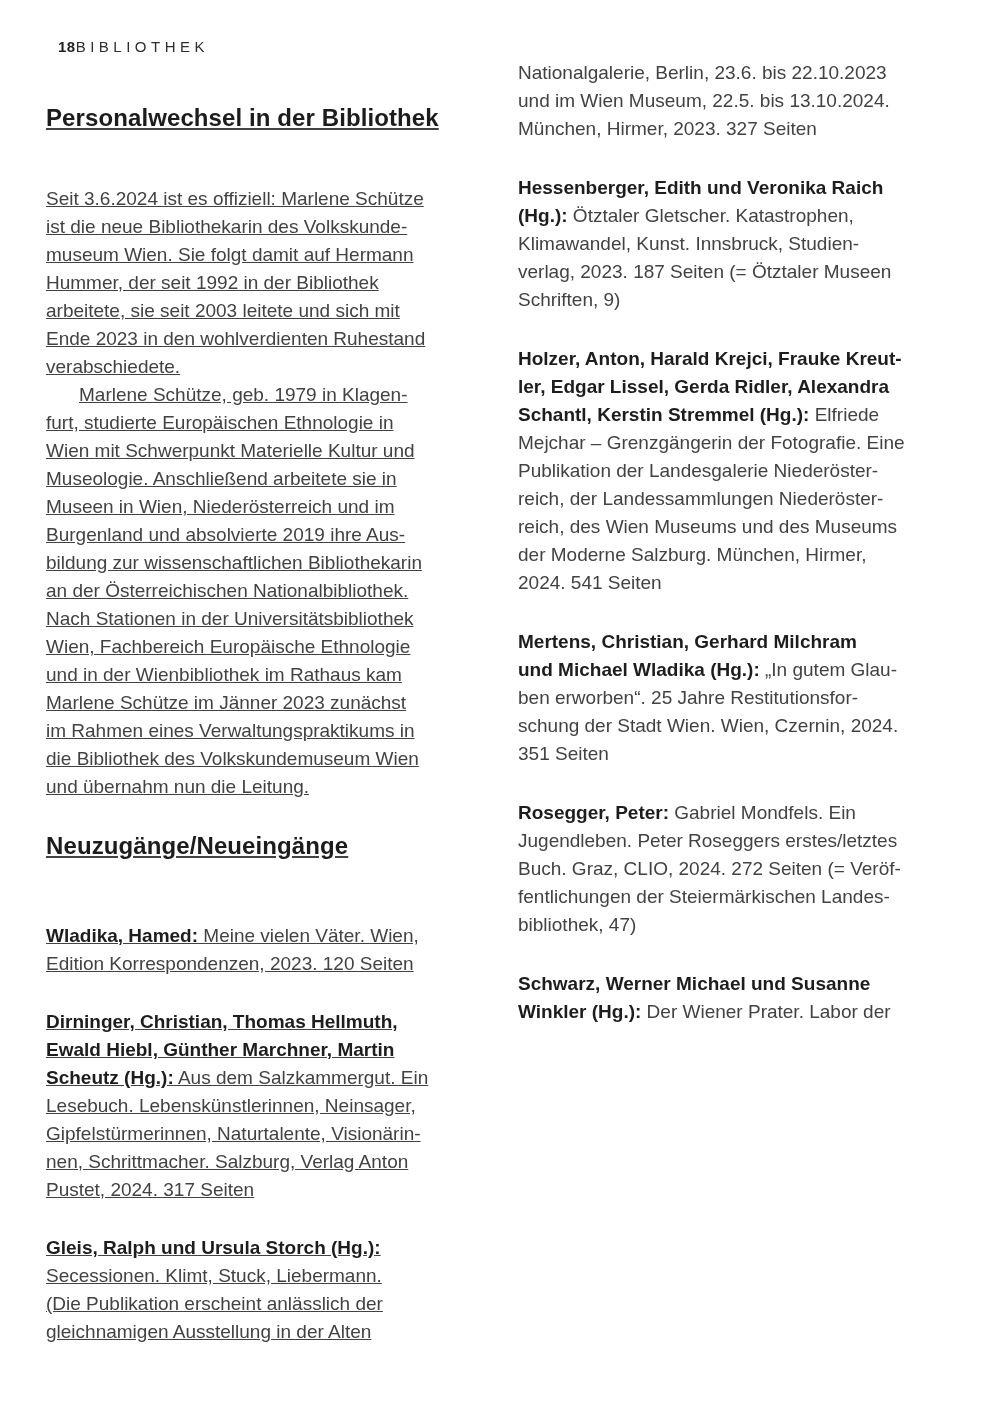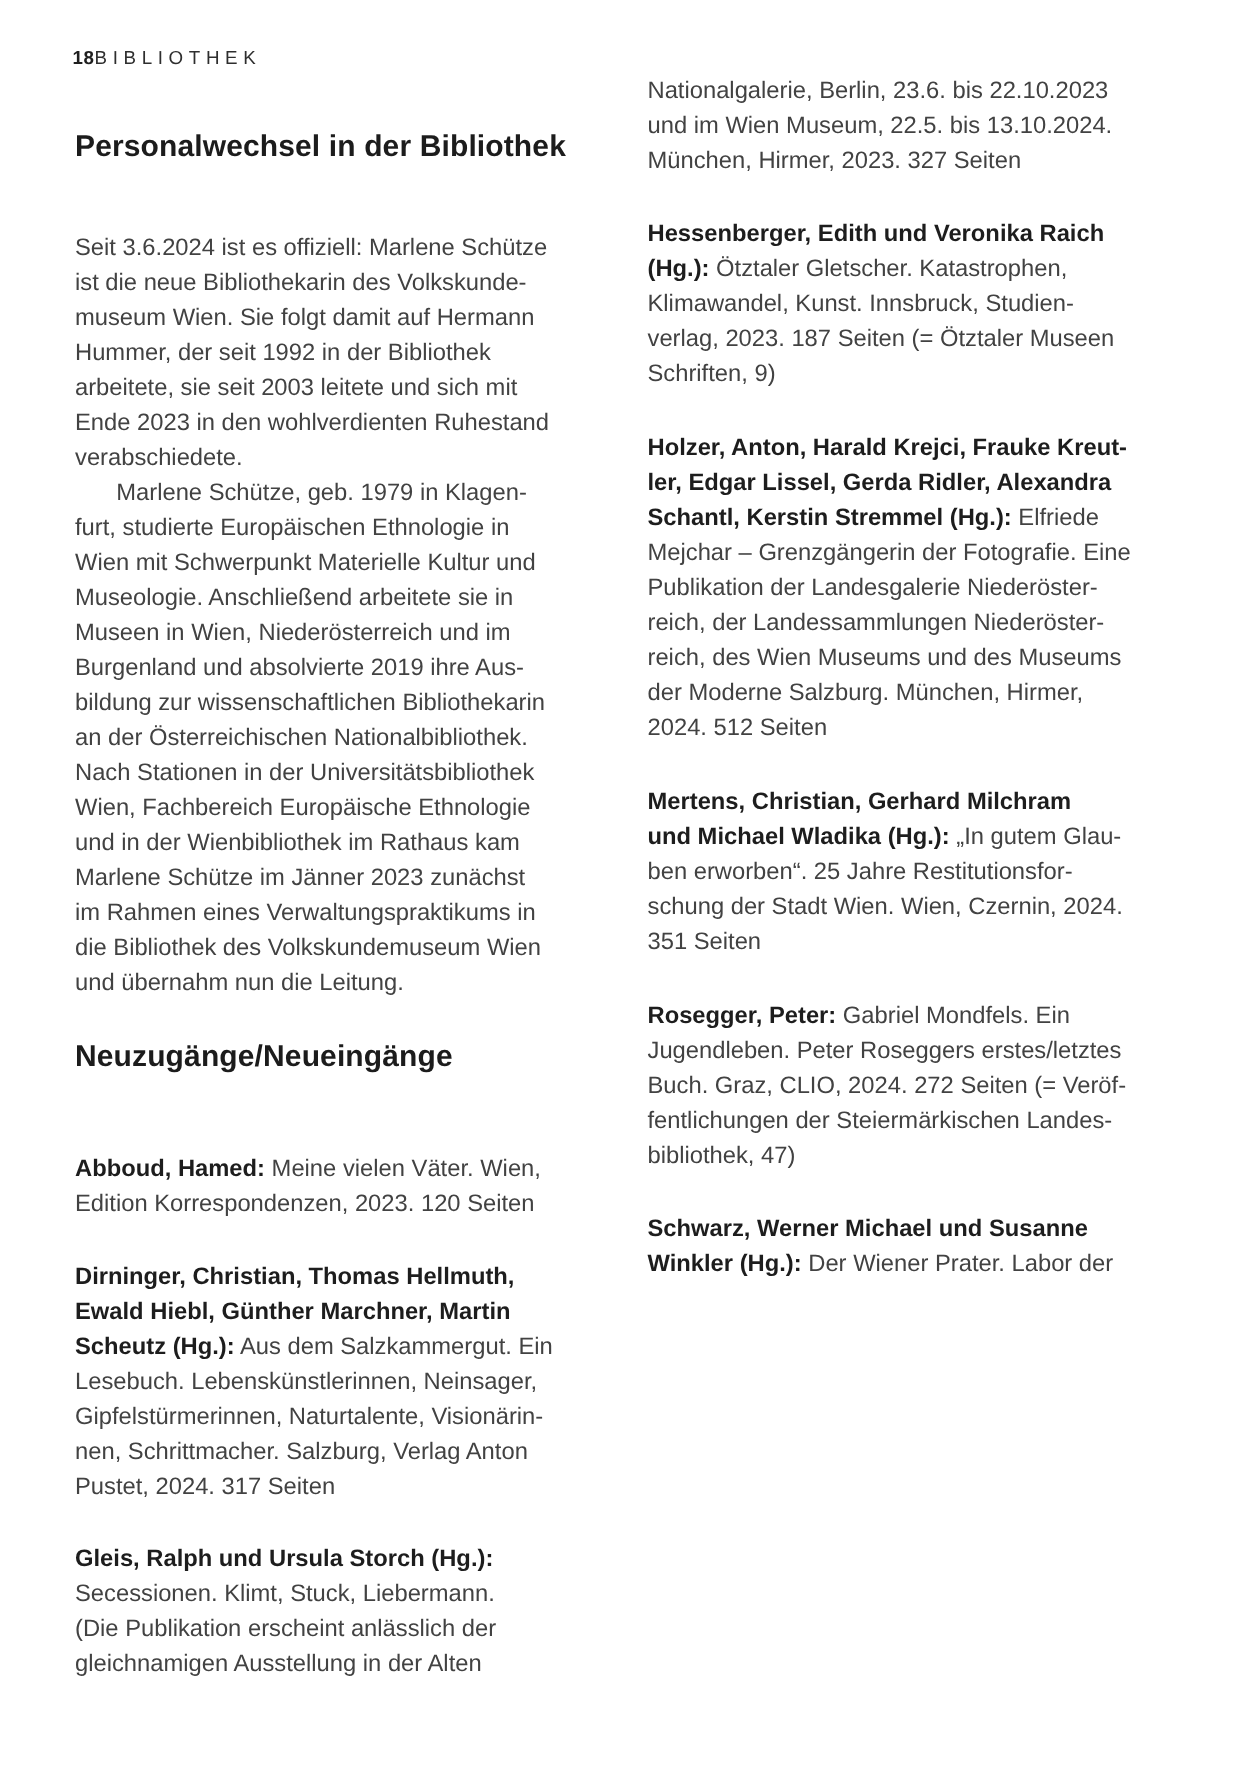--- a/index.html
+++ b/index.html
@@ -18,21 +18,21 @@
     display: flex; align-items: baseline;
   }
   .page-num {
     font-size: 15px; font-weight: 700; color: #1f1f1f; letter-spacing: 0.5px;
   }
   .section-label {
     font-size: 15px; font-weight: 400; color: #2e2e2e; letter-spacing: 4.5px;
   }
 
   .col { position: absolute; top: 0; width: 445px; }
-  .col-left  { left: 60px; }
+  .col-left  { left: 46px; text-decoration: underline; }
   .col-right { left: 518px; padding-top: 59px; width: 440px; }
 
   h1.headline, h2.headline {
     font-size: 24px; line-height: 30px; font-weight: 700; color: #1c1c1c;
     margin: 0; letter-spacing: 0.1px;
   }
   h1.headline { margin-top: 103px; }
   h2.headline { margin-top: 30px; }
 
   .body {
@@ -82,21 +82,21 @@
 Wien, Fachbereich Europäische Ethnologie
 und in der Wienbibliothek im Rathaus kam
 Marlene Schütze im Jänner 2023 zunächst
 im Rahmen eines Verwaltungspraktikums in
 die Bibliothek des Volkskundemuseum Wien
 und übernahm nun die Leitung.</p>
 
     <h2 class="headline">Neuzugänge/Neueingänge</h2>
 
     <div class="entries-left">
-      <p class="body entry"><span class="ba">Abboud, Hamed:</span><span class="bd"> Meine vielen Väter. Wien,
+      <p class="body entry"><span class="ba">Wladika, Hamed:</span><span class="bd"> Meine vielen Väter. Wien,
 Edition Korrespondenzen, 2023. 120 Seiten</span></p>
       <p class="body entry"><span class="ba">Dirninger, Christian, Thomas Hellmuth,
 Ewald Hiebl, Günther Marchner, Martin
 Scheutz (Hg.):</span><span class="bd"> Aus dem Salzkammergut. Ein
 Lesebuch. Lebenskünstlerinnen, Neinsager,
 Gipfelstürmerinnen, Naturtalente, Visionärin-
 nen, Schrittmacher. Salzburg, Verlag Anton
 Pustet, 2024. 317 Seiten</span></p>
       <p class="body entry"><span class="ba">Gleis, Ralph und Ursula Storch (Hg.):</span><span class="bd">
 Secessionen. Klimt, Stuck, Liebermann.
@@ -117,21 +117,21 @@
 verlag, 2023. 187 Seiten (= Ötztaler Museen
 Schriften, 9)</span></p>
       <p class="body entry"><span class="ba">Holzer, Anton, Harald Krejci, Frauke Kreut-
 ler, Edgar Lissel, Gerda Ridler, Alexandra
 Schantl, Kerstin Stremmel (Hg.):</span><span class="bd"> Elfriede
 Mejchar – Grenzgängerin der Fotografie. Eine
 Publikation der Landesgalerie Niederöster-
 reich, der Landessammlungen Niederöster-
 reich, des Wien Museums und des Museums
 der Moderne Salzburg. München, Hirmer,
-2024. 512 Seiten</span></p>
+2024. 541 Seiten</span></p>
       <p class="body entry"><span class="ba">Mertens, Christian, Gerhard Milchram
 und Michael Wladika (Hg.):</span><span class="bd"> „In gutem Glau-
 ben erworben“. 25 Jahre Restitutionsfor-
 schung der Stadt Wien. Wien, Czernin, 2024.
 351 Seiten</span></p>
       <p class="body entry"><span class="ba">Rosegger, Peter:</span><span class="bd"> Gabriel Mondfels. Ein
 Jugendleben. Peter Roseggers erstes/letztes
 Buch. Graz, CLIO, 2024. 272 Seiten (= Veröf-
 fentlichungen der Steiermärkischen Landes-
 bibliothek, 47)</span></p>

